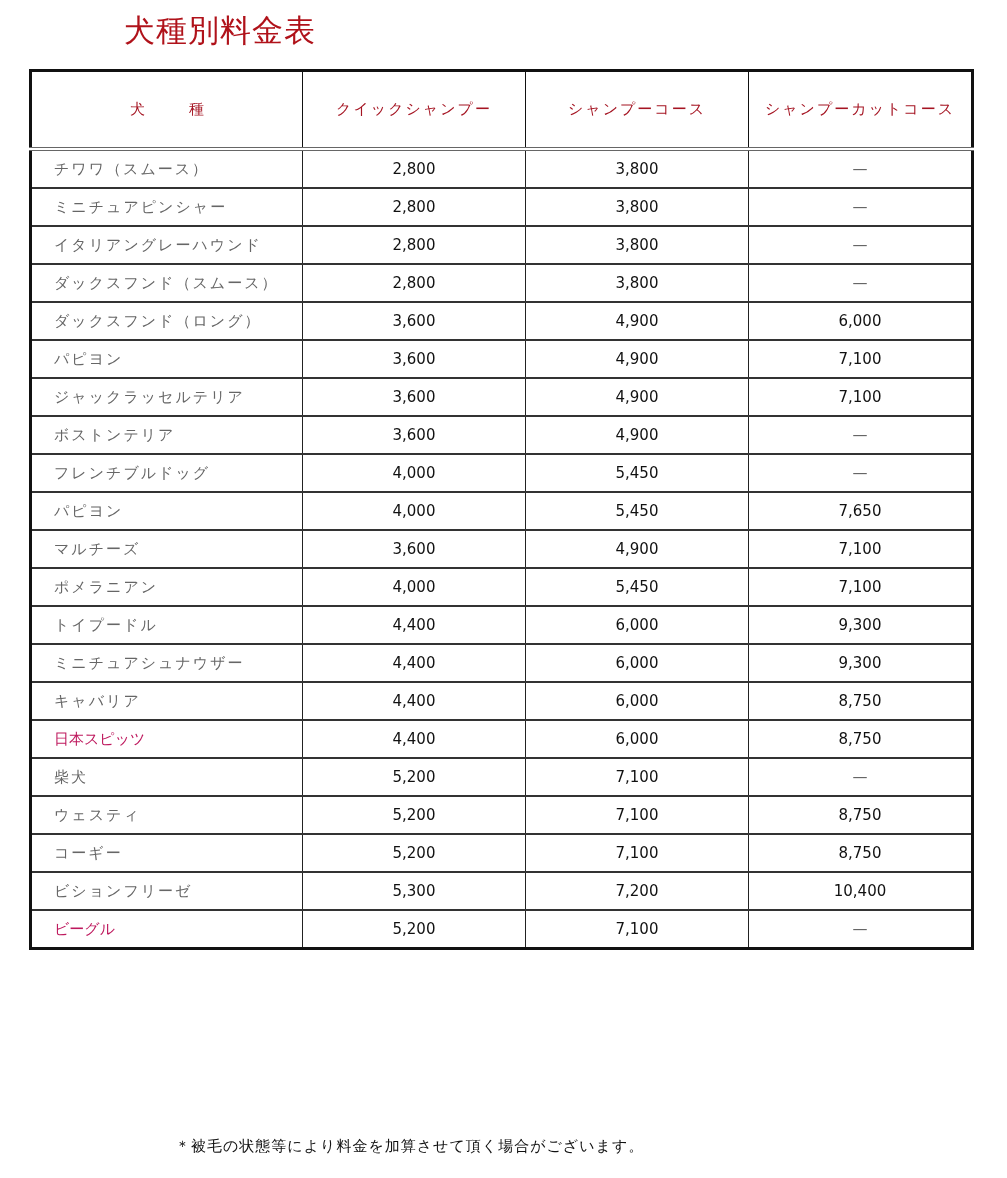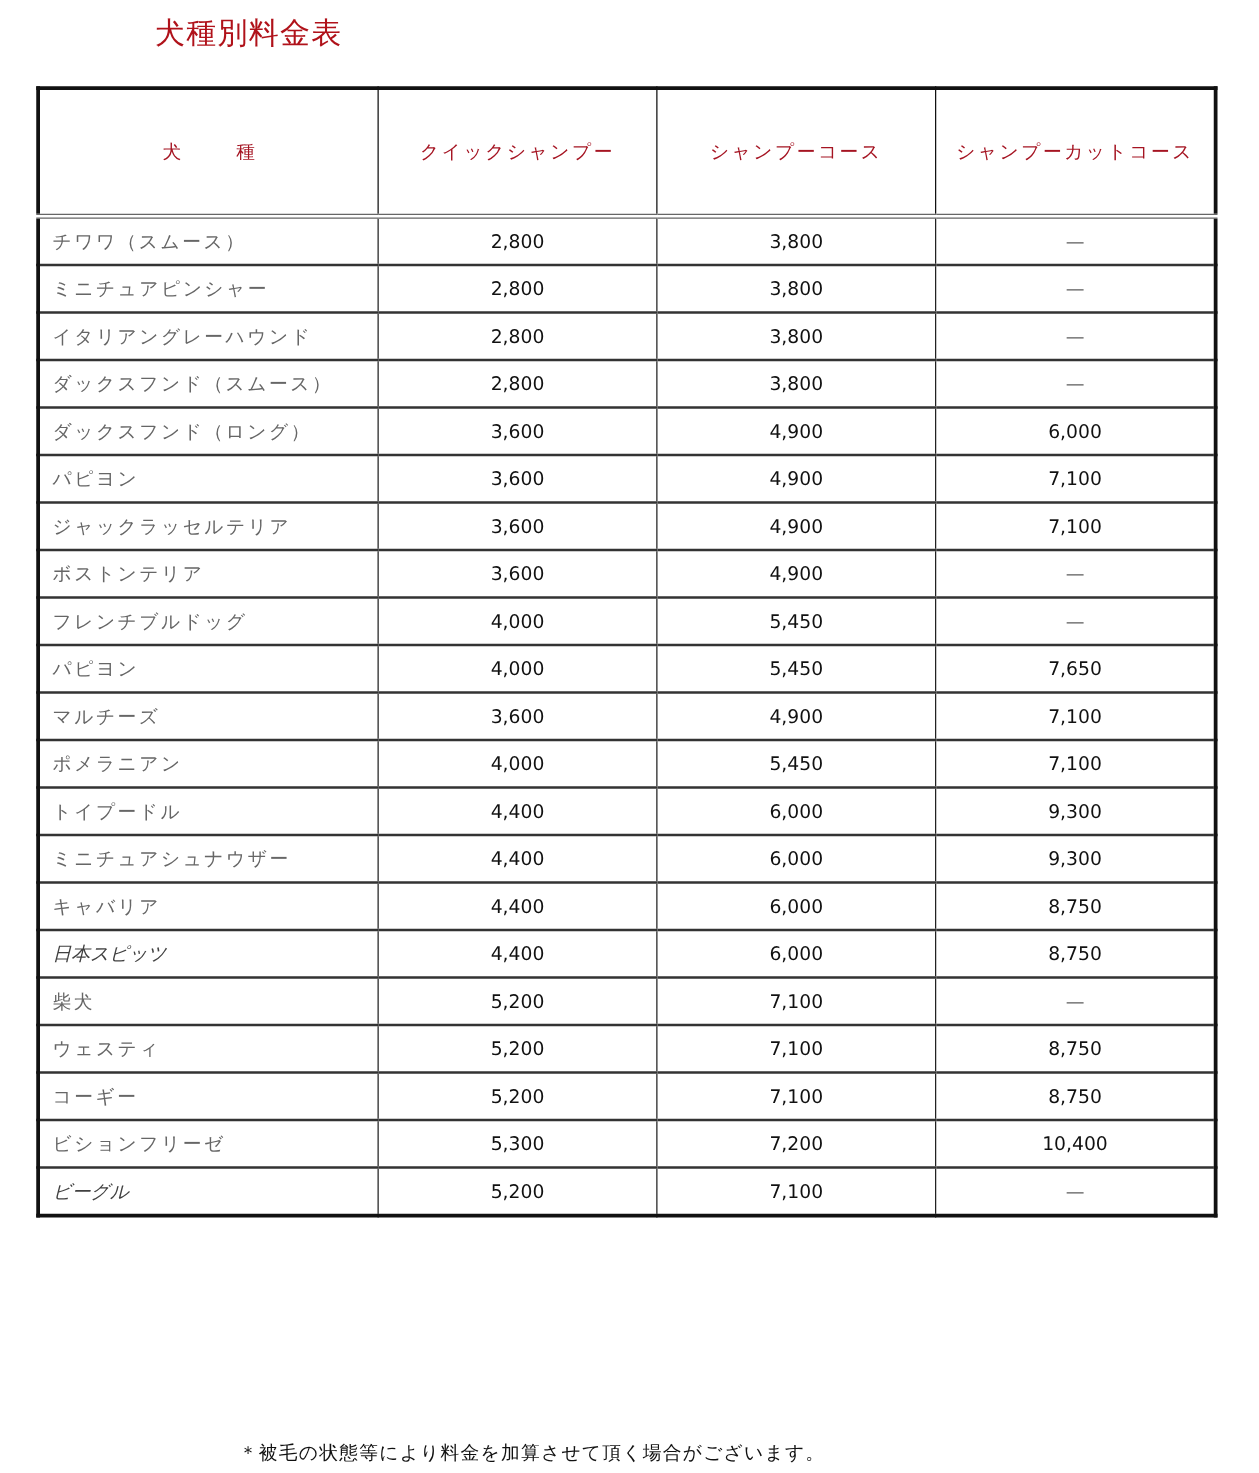--- a/index.html
+++ b/index.html
@@ -11,21 +11,21 @@
       width: 1007px;
       height: 1178px;
       position: relative;
       font-family: "DejaVu Sans", "Liberation Sans", sans-serif;
       overflow: hidden;
     }
     .page-title {
       position: absolute;
       left: 124px;
       top: 10px;
-      font-size: 24px;
+      font-size: 31px;
       color: #b0121a;
       letter-spacing: 1px;
       font-weight: normal;
       margin: 0;
     }
     .price-table {
       position: absolute;
       left: 29px;
       top: 69px;
       width: 942px;
@@ -40,61 +40,60 @@
     .price-table th {
       height: 75px;
       color: #a51422;
       font-weight: normal;
       font-size: 15px;
       letter-spacing: 2px;
       text-align: center;
       border-left: 1px solid #111;
       border-right: 1px solid #111;
       border-bottom: 4px double #666;
-      padding: 12px;
+      padding: 0;
     }
     .price-table th.breed-head {
       letter-spacing: 0;
     }
     .price-table th.breed-head .gap {
       display: inline-block;
       width: 44px;
     }
     .price-table td {
       height: 36px;
       border: 1px solid #222;
       border-top: 2px solid #333;
       padding: 0;
       font-size: 15px;
       color: #111;
       text-align: center;
     }
     .price-table td.breed {
       text-align: left;
-      padding-left: 10px;
+      padding-left: 22px;
       color: #666;
       letter-spacing: 2px;
       font-size: 15px;
     }
     .price-table td.breed.dark {
-      color: #404040;
+      color: #be185d;
       letter-spacing: 0;
-      font-style: italic;
     }
     .price-table td.none {
       color: #666;
     }
     .footnote {
       position: absolute;
       left: 175px;
       top: 1137px;
       font-size: 15px;
       color: #111;
       letter-spacing: 1px;
-      margin: 16px;
+      margin: 0;
     }
   </style>
 </head>
 <body>
 
 <h1 class="page-title">犬種別料金表</h1>
 
 <table class="price-table">
   <colgroup>
     <col class="c0">

